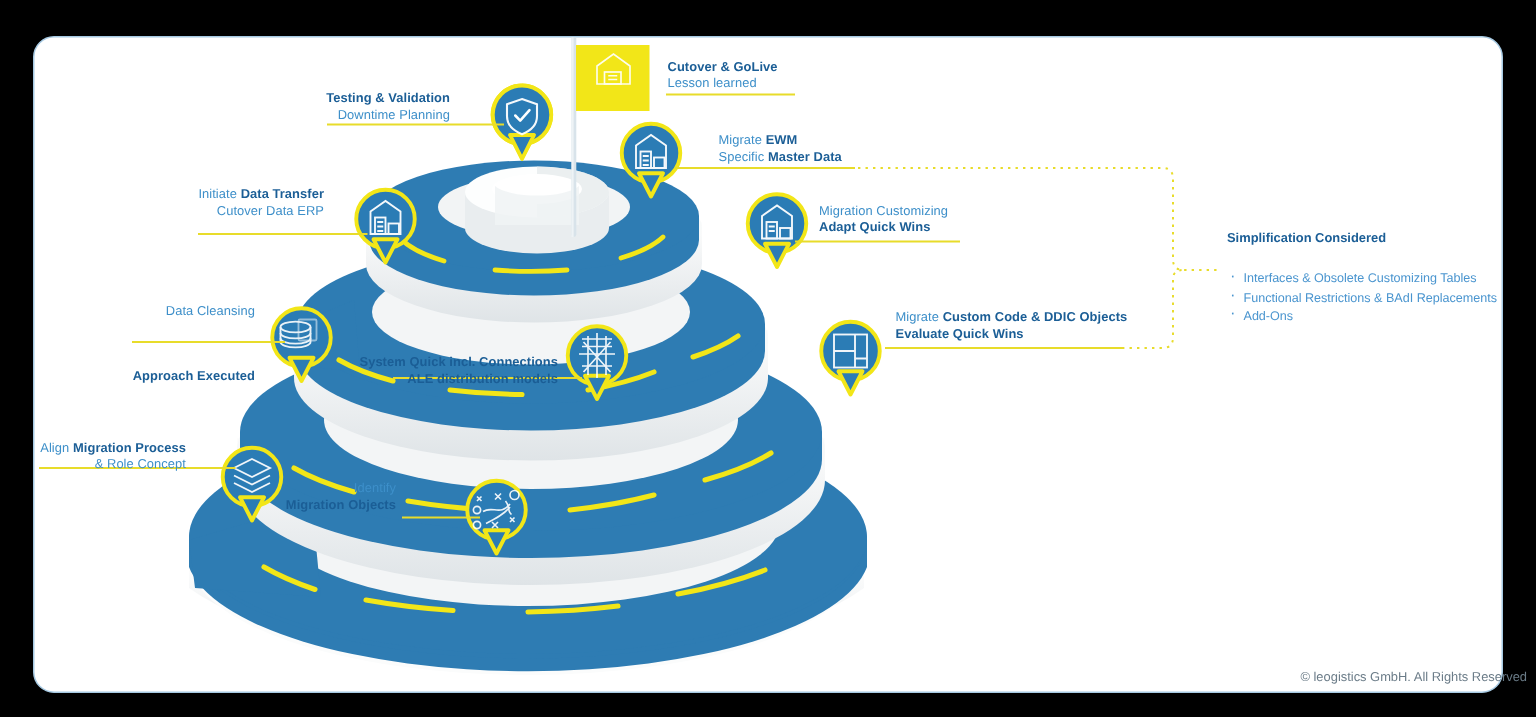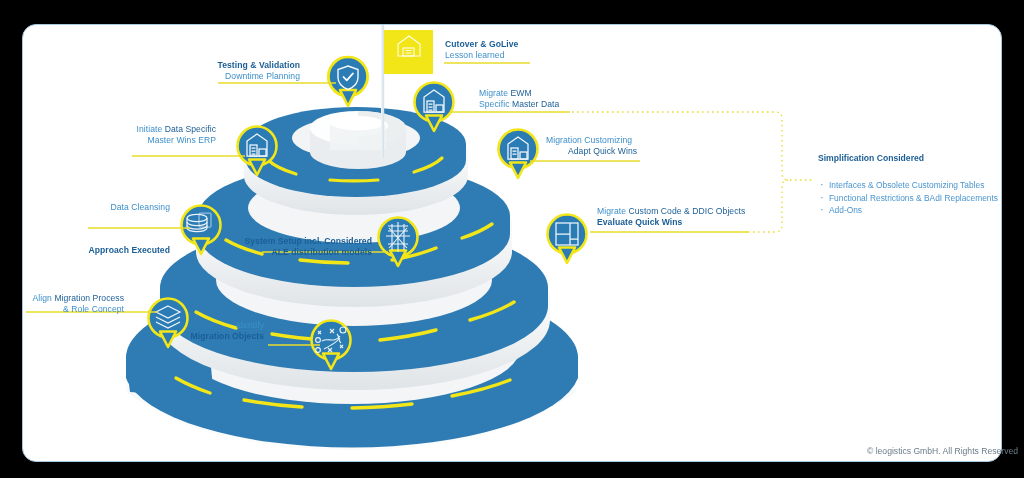--- a/index.html
+++ b/index.html
@@ -1,21 +1,21 @@
 <!DOCTYPE html>
 <html><head>
 <meta charset="utf-8">
 <style>
   html,body{margin:0;padding:0;background:#ffffff;}
   body{width:1024px;height:478px;overflow:hidden;font-family:"Liberation Sans",sans-serif;}
   #canvas{position:relative;width:1024px;height:478px;background:#000000;padding-left:36px;}
   .frame{position:absolute;left:22px;top:24px;width:980px;height:438px;border:1.5px solid #a6c9e2;border-radius:14px;box-sizing:border-box;background:#ffffff;}
   svg.art{position:absolute;left:0;top:0;width:1024px;height:478px;}
   .lbl{position:absolute;color:#3d8fc9;font-size:8.6px;line-height:11.2px;letter-spacing:.05px;white-space:nowrap;}
-  .lbl b{font-weight:normal;color:#1b5e96;}
+  .lbl b{font-weight:bold;color:#1b5e96;}
   .lbl .ln{display:block;}
   .lbl.r{text-align:right;}
   .lbl.l{text-align:left;}
   .lbl.allb .ln{font-weight:bold;color:#1b5e96;}
   .copy{position:absolute;right:42px;top:446px;font-size:8.6px;color:#6b7c88;white-space:nowrap;}
   .simp{position:absolute;left:818px;top:152px;font-size:8.4px;line-height:12.4px;color:#4a95cf;white-space:nowrap;}
   .simp .hd{font-weight:bold;color:#1b5e96;margin-bottom:15px;font-size:8.6px;}
   .simp ul{margin:0;padding:0;list-style:none;}
   .simp li{position:relative;padding-left:11px;}
   .simp li:before{content:"\00b7";position:absolute;left:2px;top:-1px;font-size:11px;color:#4a95cf;}
@@ -261,41 +261,41 @@
     <span class="ln" style="font-weight:bold;color:#1b5e96;text-align:right;">Testing &amp; Validation</span>
     <span class="ln">Downtime Planning</span>
   </div>
 
   <div class="lbl l" style="left:479px; top:88px;">
     <span class="ln"><span>Migrate </span><b>EWM</b></span>
     <span class="ln"><span>Specific </span><b>Master Data</b></span>
   </div>
 
   <div class="lbl r" style="left:30px; top:124px; width:186px;">
-    <span class="ln"><span>Initiate </span><b>Data Specific</b></span>
-    <span class="ln">Master Wins ERP</span>
+    <span class="ln"><span>Initiate </span><b>Data Transfer</b></span>
+    <span class="ln">Cutover Data ERP</span>
   </div>
 
   <div class="lbl l" style="left:546px; top:135px;">
     <span class="ln">Migration Customizing</span>
-    <span class="ln" style="font-weight:normal;color:#1b5e96;margin-left:22px;">Adapt Quick Wins</span>
+    <span class="ln" style="font-weight:bold;color:#1b5e96;">Adapt Quick Wins</span>
   </div>
 
   <div class="lbl r" style="left:0px; top:202px; width:170px;">
     <span class="ln">Data Cleansing</span>
     <span class="ln" style="font-weight:bold;color:#1b5e96;margin-top:32px;">Approach Executed</span>
   </div>
 
   <div class="lbl l" style="left:597px; top:206px;">
     <span class="ln"><span>Migrate </span><b>Custom Code &amp; DDIC Objects</b></span>
     <span class="ln" style="font-weight:bold;color:#1b5e96;">Evaluate Quick Wins</span>
   </div>
 
   <div class="lbl r allb" style="left:200px; top:236px; width:172px;">
-    <span class="ln">System Setup incl. Considered</span>
+    <span class="ln">System Quick incl. Connections</span>
     <span class="ln">ALE distribution models</span>
   </div>
 
   <div class="lbl r" style="left:150px; top:320px; width:114px;">
     <span class="ln">Identify</span>
     <span class="ln" style="font-weight:bold;color:#1b5e96;">Migration Objects</span>
   </div>
 
   <div class="lbl r" style="left:0px; top:293px; width:124px;">
     <span class="ln"><span>Align </span><b>Migration Process</b></span>

